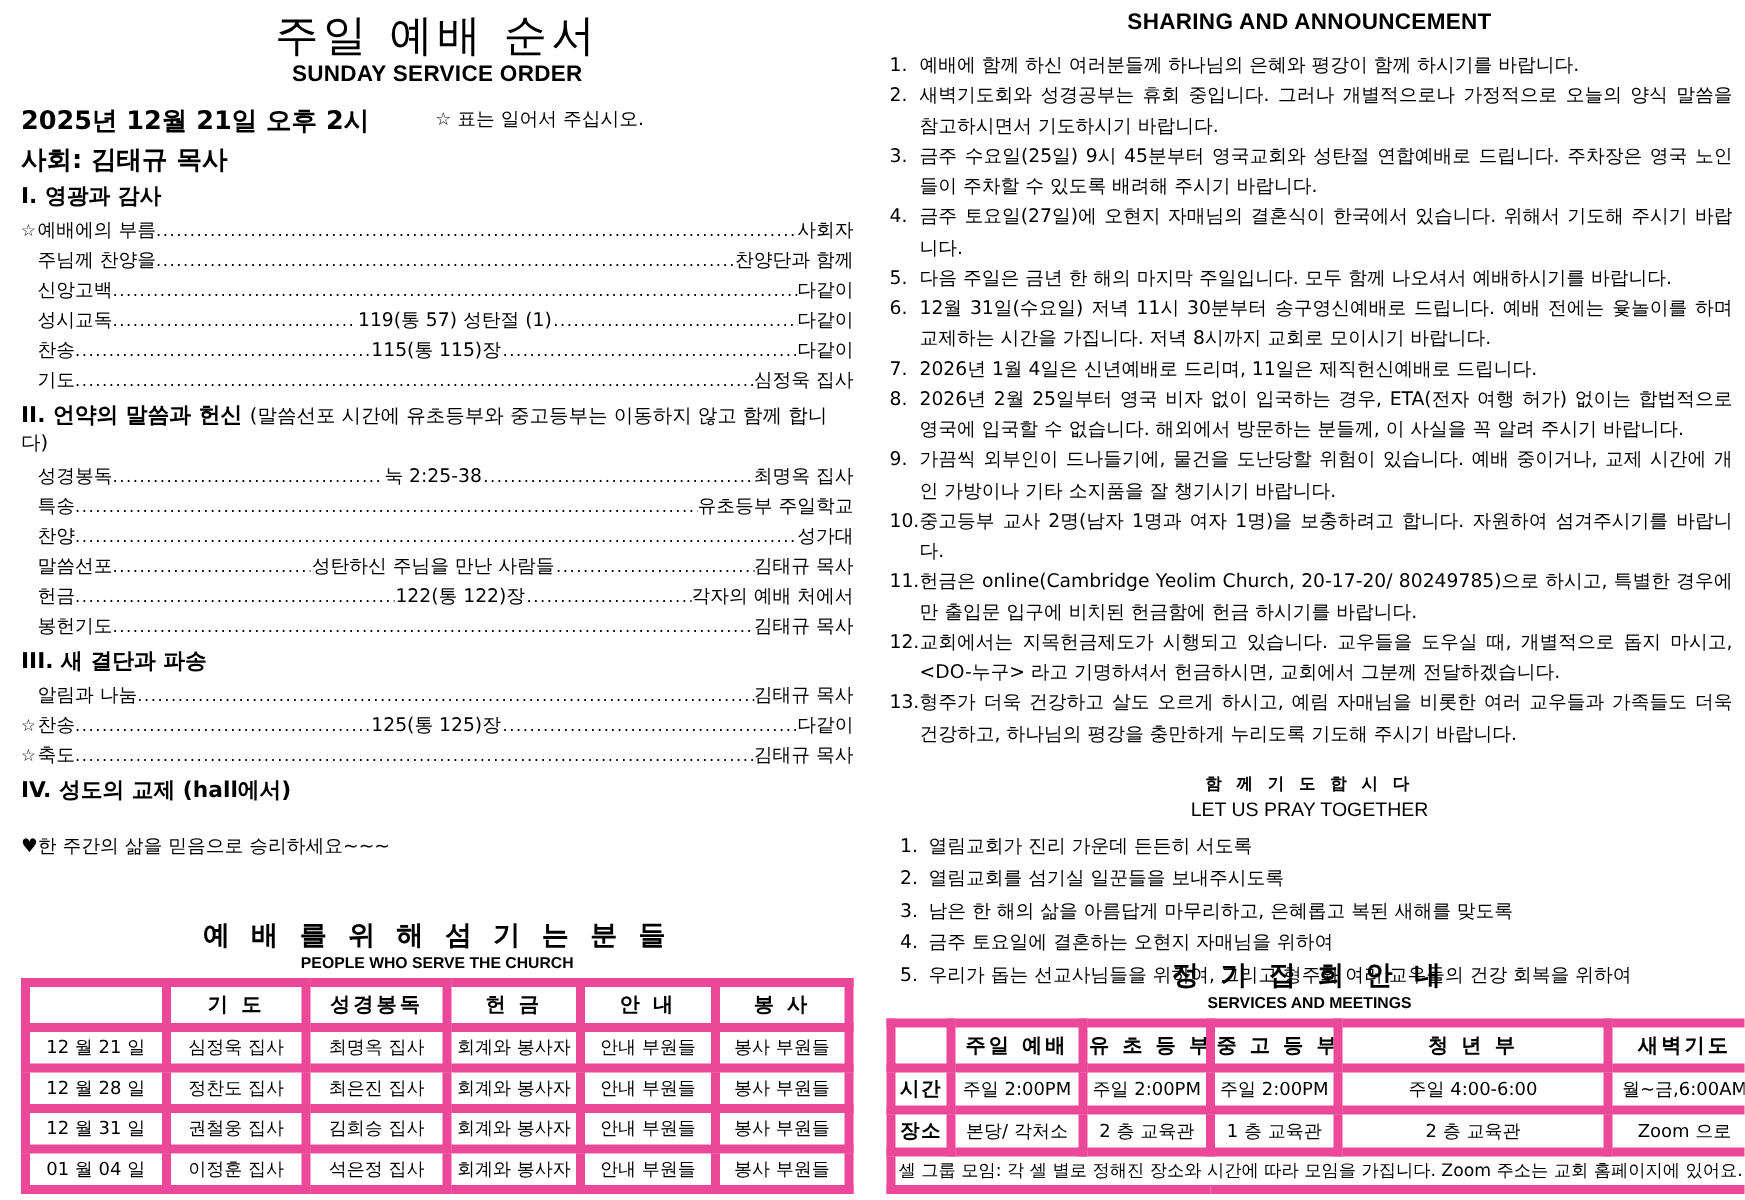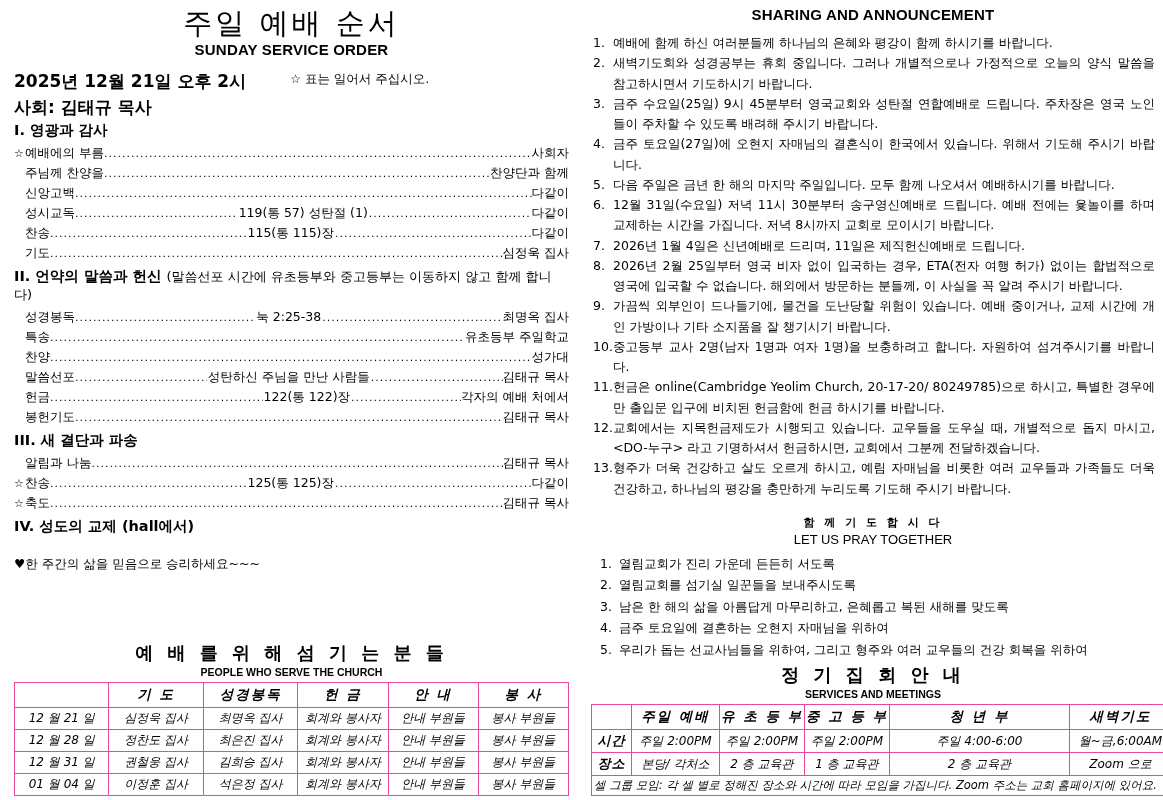--- a/index.html
+++ b/index.html
@@ -118,28 +118,27 @@
     font-weight: bold;
     margin: 1px 0 4px 0;
     font-family: "Liberation Sans", sans-serif;
   }
   table.grid {
     border-collapse: collapse;
     width: 100%;
     table-layout: fixed;
   }
   table.grid td, table.grid th {
-    border: 1px solid #ec4899;
+    border: 6px solid #ec4899;
     text-align: center;
     font-size: 12px;
     padding: 2px 1px;
     font-weight: normal;
     white-space: nowrap;
     overflow: hidden;
-    font-style: italic;
   }
   table.grid th {
     font-weight: bold;
     font-size: 13.5px;
     letter-spacing: 2px;
     padding: 3px 1px;
   }
 
   
   .serve-tbl { width: 516px; margin: 0 auto; }

